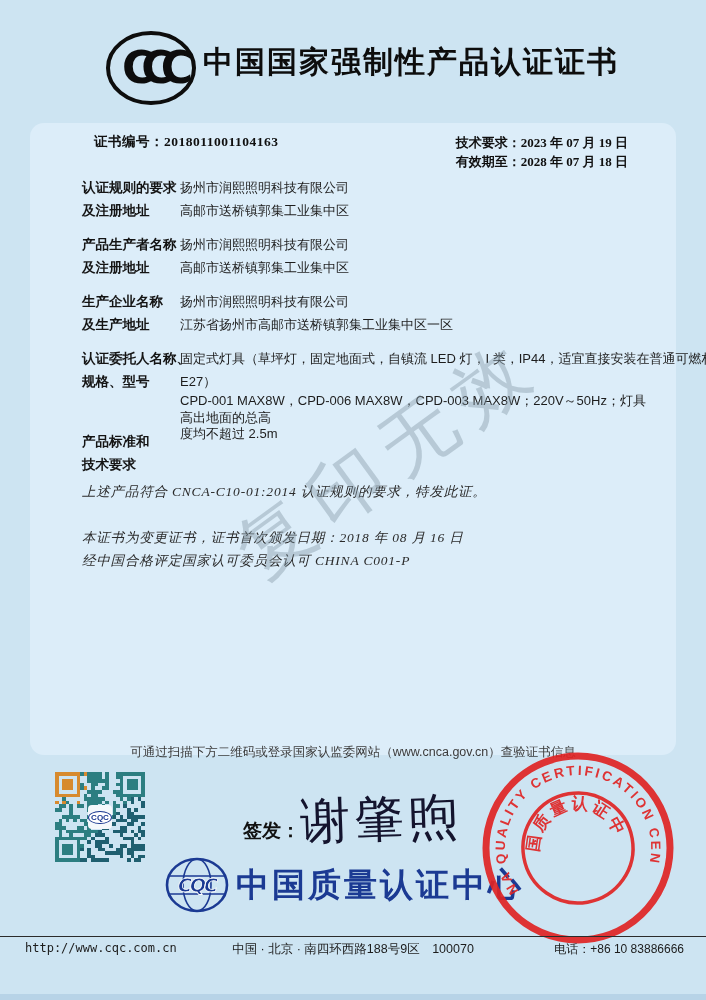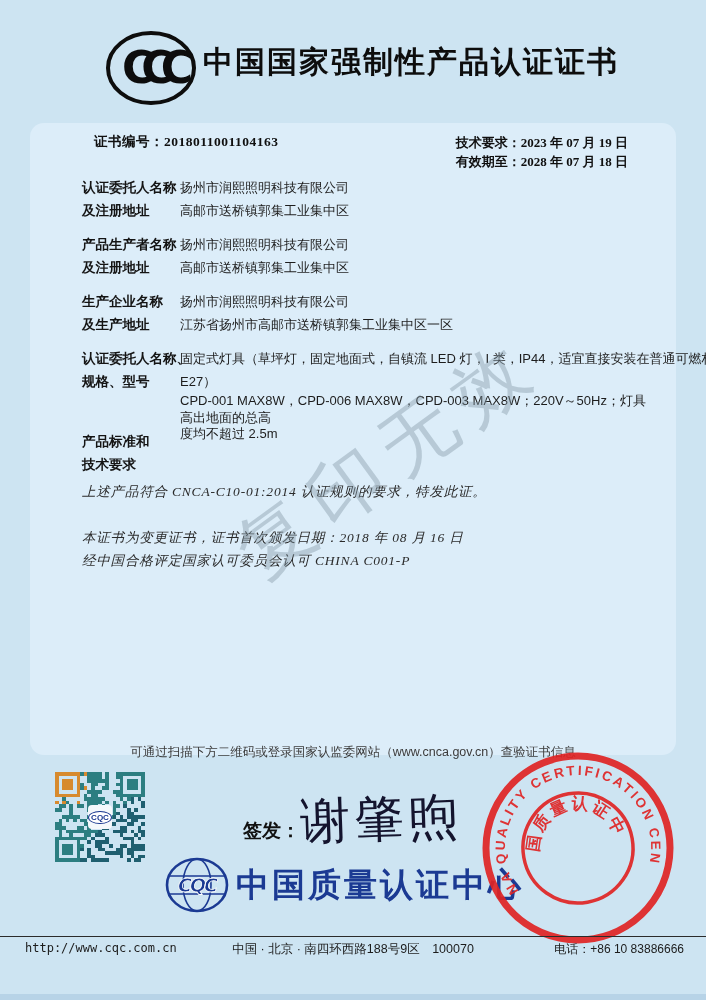--- a/index.html
+++ b/index.html
@@ -71,21 +71,21 @@
     <div class="dates kai">
       <div>
         <span>技术要求：</span><span>2023 年 07 月 19 日</span>
       </div>
       <div>
         <span>有效期至：</span><span>2028 年 07 月 18 日</span>
       </div>
     </div>
 
     <div class="flabel" style="top:53px">
-      <div>认证委托人名称</div>
+      <div>认证规则的要求</div>
       <div>及注册地址</div>
     </div>
     <div class="fvalue" style="top:53px">
       <div>扬州市润熙照明科技有限公司</div>
       <div>高邮市送桥镇郭集工业集中区</div>
     </div>
 
     <div class="flabel" style="top:110px">
       <div>产品生产者名称</div>
       <div>及注册地址</div>

